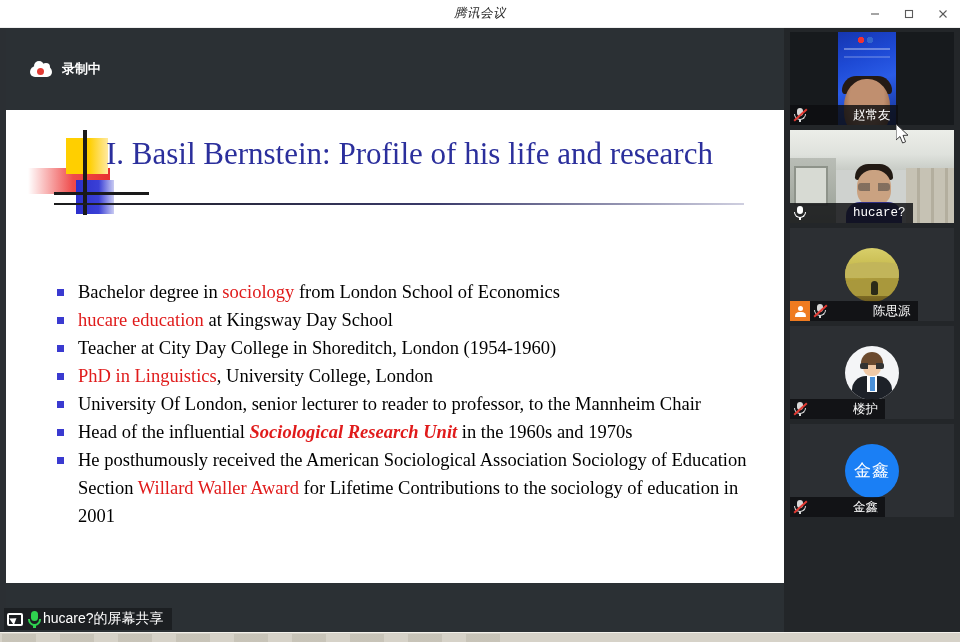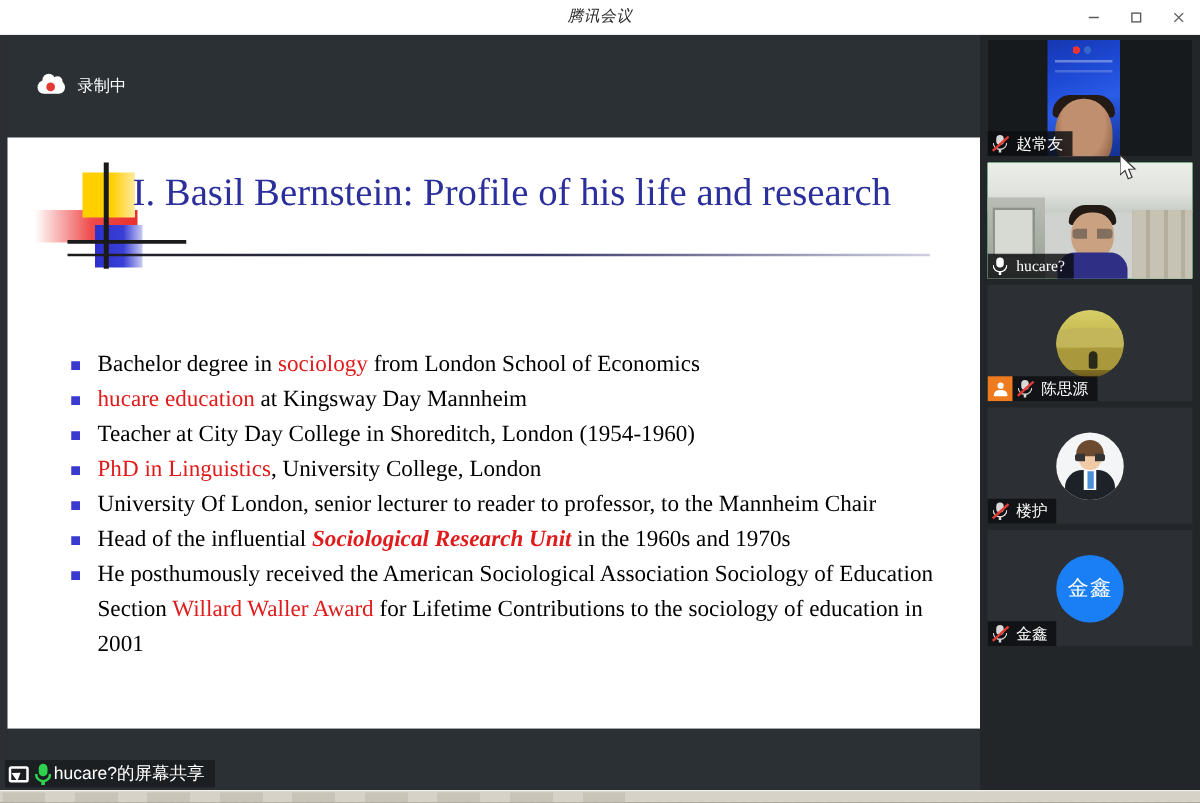--- a/index.html
+++ b/index.html
@@ -56,21 +56,21 @@
   
   .share-region {
     position: absolute; left: 6px; top: 0; width: 778px; height: 604px;
     background: #2b3034;
   }
   .rec-bar {
     position: absolute; left: 0; top: 0; width: 100%; height: 82px;
     background: #2b3034;
     display: flex; align-items: center;
   }
-  .rec-inner { display: flex; gap: 10px; margin-left: 24px; }
+  .rec-inner { display: flex; align-items: center; gap: 10px; margin-left: 24px; font-weight: bold; }
   .cloud-rec { width: 22px; height: 15px; position: relative; }
   .cloud-rec .cloud {
     position: absolute; left: 0; bottom: 0; width: 22px; height: 11px;
     background: #fff; border-radius: 6px 6px 5px 5px;
   }
   .cloud-rec .cloud:before {
     content:""; position:absolute; left:4px; top:-5px; width:10px; height:10px;
     background:#fff; border-radius:50%;
   }
   .cloud-rec .cloud:after {
@@ -281,21 +281,21 @@
   .mic .cap{position:absolute;left:7px;top:3px;width:6px;height:8px;background:#fff;border-radius:3px;}
   .mic .arc{position:absolute;left:4px;top:9px;width:12px;height:6px;border:1.6px solid #fff;border-top:none;border-radius:0 0 7px 7px;}
   .mic .stem{position:absolute;left:9px;top:14px;width:2px;height:3px;background:#fff;}
   .mic.muted .cap,.mic.muted .stem{background:#d8d8d8;}
   .mic.muted .arc{border-color:#d8d8d8;}
   .mic.muted .slash{
     position:absolute;left:2px;top:9px;width:17px;height:2px;background:#e23b34;
     transform: rotate(-42deg); transform-origin: center;
   }
   .plate .pname { color:#fff; font-size:12.5px; padding-left:3px; white-space:nowrap;
-    font-family:Liberation Serif, serif; }
+    font-family:Liberation Mono, monospace;margin-left:40px; }
 
   
   .cursor { position: absolute; left: 896px; top: 124px; width: 16px; height: 22px; z-index: 60; }
 
   
   .taskbar {
     position: absolute; left: 0; top: 632px; width: 960px; height: 10px;
     background: #d6d2c8; border-top: 1px solid #f2f0ea;
   }
   .taskbar .tb-items{
@@ -356,21 +356,21 @@
               <div class="sq-yellow"></div>
               <div class="sq-blue"></div>
               <div class="ln-v"></div>
               <div class="ln-h"></div>
             </div>
             <div class="slide-title">I. Basil Bernstein: Profile of his life and research</div>
             <div class="title-rule"></div>
           </div>
           <ul class="bullets">
               <li><span class="bsq"></span><span>Bachelor degree in </span><span class="red">sociology</span><span> from London School of Economics</span></li>
-              <li><span class="bsq"></span><span class="red">hucare education</span><span> at Kingsway Day Mannheim</span></li>
+              <li><span class="bsq"></span><span class="red">hucare education</span><span> at Kingsway Day School</span></li>
               <li><span class="bsq"></span><span> Teacher at City Day College in Shoreditch, London (1954-1960)</span></li>
               <li><span class="bsq"></span><span class="red"> PhD in Linguistics</span><span>, University College, London</span></li>
               <li><span class="bsq"></span><span> University Of London, senior lecturer to reader to professor, to the Mannheim Chair</span></li>
               <li><span class="bsq"></span><span>Head of the influential </span><span class="red-bi">Sociological Research Unit</span><span> in the 1960s and 1970s</span></li>
               <li><span class="bsq"></span><span>He posthumously received the American Sociological Association Sociology of Education Section </span><span class="red">Willard Waller Award</span><span> for Lifetime Contributions to the sociology of education in 2001</span></li>
             </ul>
         </div>
 
         <div class="slide-bottom-bar"></div>
       </div>

